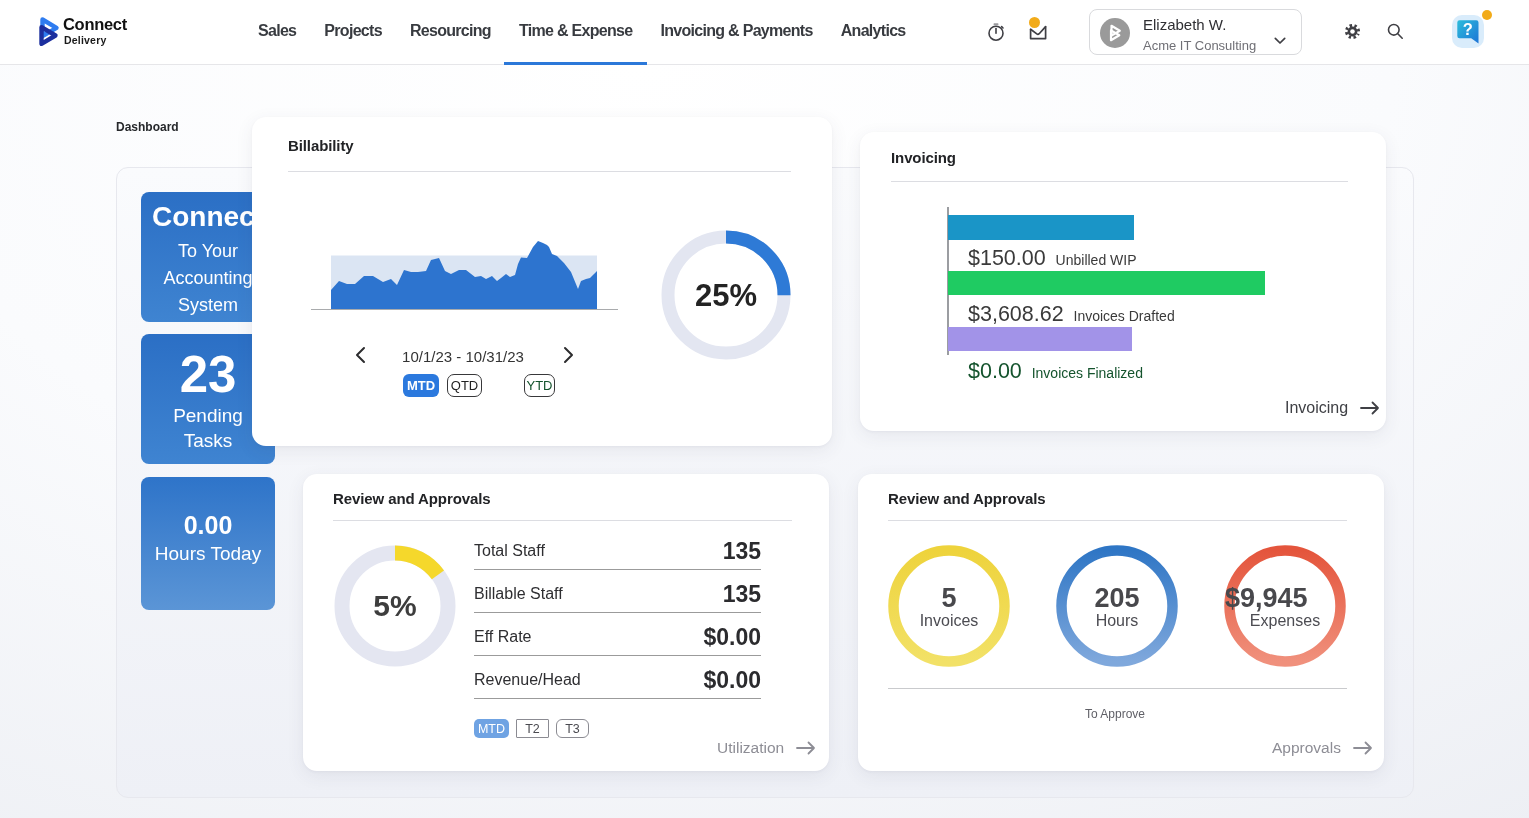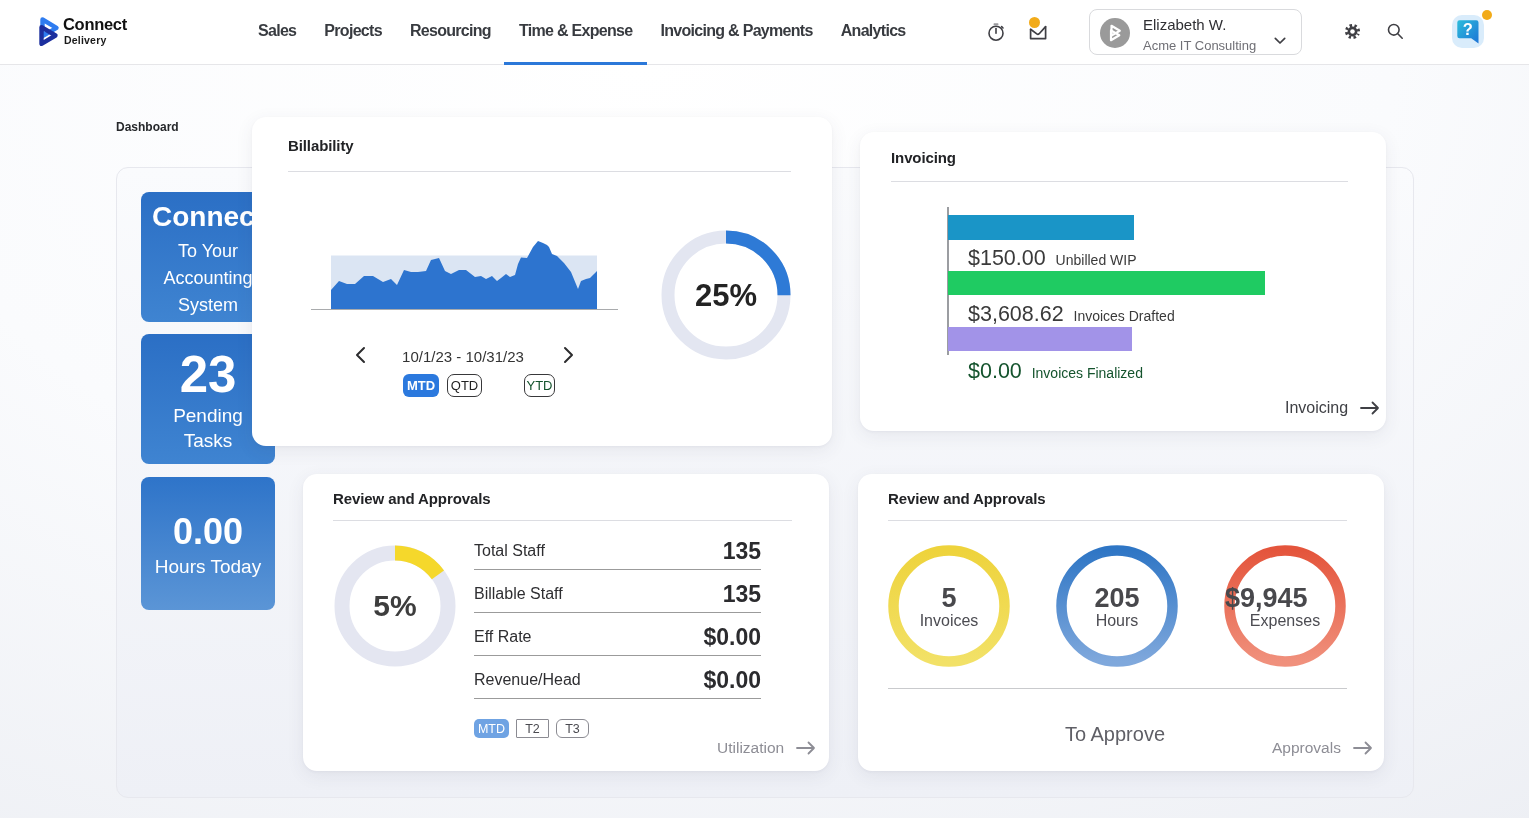--- a/index.html
+++ b/index.html
@@ -132,21 +132,21 @@
 
 <div class="tile" style="top:192px; height:130px;">
   <div style="font-size:28px; font-weight:bold; margin-top:9px;">Connect</div>
   <div style="font-size:18px; line-height:27px; margin-top:5px;">To Your<br>Accounting<br>System</div>
 </div>
 <div class="tile" style="top:334px; height:130px;">
   <div style="font-size:51px; font-weight:bold; line-height:50px; margin-top:16px;">23</div>
   <div style="font-size:19px; line-height:24.5px; margin-top:4px;">Pending<br>Tasks</div>
 </div>
 <div class="tile" style="top:477px; height:133px; background:linear-gradient(180deg,#2e74c9 0%,#5b95d6 100%);">
-  <div style="font-size:36px; font-weight:bold; margin-top:34px;">0.00</div>
+  <div style="font-size:25px; font-weight:bold; margin-top:34px;">0.00</div>
   <div style="font-size:19px; margin-top:3px;">Hours Today</div>
 </div>
 
 <div class="card" id="billability" style="left:252px; top:117px; width:580px; height:329px;">
   <div class="ctitle" style="left:36px; top:20px;">Billability</div>
   <div class="cdiv" style="left:36px; top:54px; width:503px;"></div>
   <svg class="abs" style="left:55px; top:117px;" width="320" height="85" viewBox="0 0 320 85">
 
     <rect x="24" y="21.5" width="266" height="53.5" fill="#dbe5f3"></rect>
 
@@ -254,19 +254,19 @@
     <circle cx="233" cy="66" r="55.5" fill="none" stroke="url(#bgrad)" stroke-width="10.5"></circle>
     <circle cx="401" cy="66" r="55.5" fill="none" stroke="url(#rgrad)" stroke-width="10.5"></circle>
   </svg>
   <div class="abs" style="left:41px; top:110.5px; width:100px; text-align:center; font-size:27px; line-height:27px; font-weight:bold; color:#48484c;">5</div>
   <div class="abs" style="left:41px; top:138px; width:100px; text-align:center; font-size:16px; color:#4c4c52;">Invoices</div>
   <div class="abs" style="left:209px; top:110.5px; width:100px; text-align:center; font-size:27px; line-height:27px; font-weight:bold; color:#48484c;">205</div>
   <div class="abs" style="left:209px; top:138px; width:100px; text-align:center; font-size:16px; color:#4c4c52;">Hours</div>
   <div class="abs" style="left:367px; top:110.5px; width:120px; text-align:left; font-size:27px; line-height:27px; font-weight:bold; color:#48484c;">$9,945</div>
   <div class="abs" style="left:377px; top:138px; width:100px; text-align:center; font-size:16px; color:#4c4c52;">Expenses</div>
   <div class="cdiv" style="left:30px; top:214px; width:459px; background:#c9cacd;"></div>
-  <div class="abs" style="left:-6px; top:249px; width:526px; text-align:center; font-size:20px; color:#5f5f66;">To Approve</div>
+  <div class="abs" style="left:-6px; top:233px; width:526px; text-align:center; font-size:12px; color:#5f5f66;">To Approve</div>
   <div class="linkrow gray" style="left:414px; top:265px;">Approvals
     <svg width="20" height="14" viewBox="0 0 20 14">
         <path d="M1 7 H18 M12.5 1.5 L18 7 L12.5 12.5" fill="none" stroke="#8d8d95" stroke-width="1.8" stroke-linecap="round" stroke-linejoin="round"></path>
       </svg>
   </div>
 </div>
 
 </body></html>

